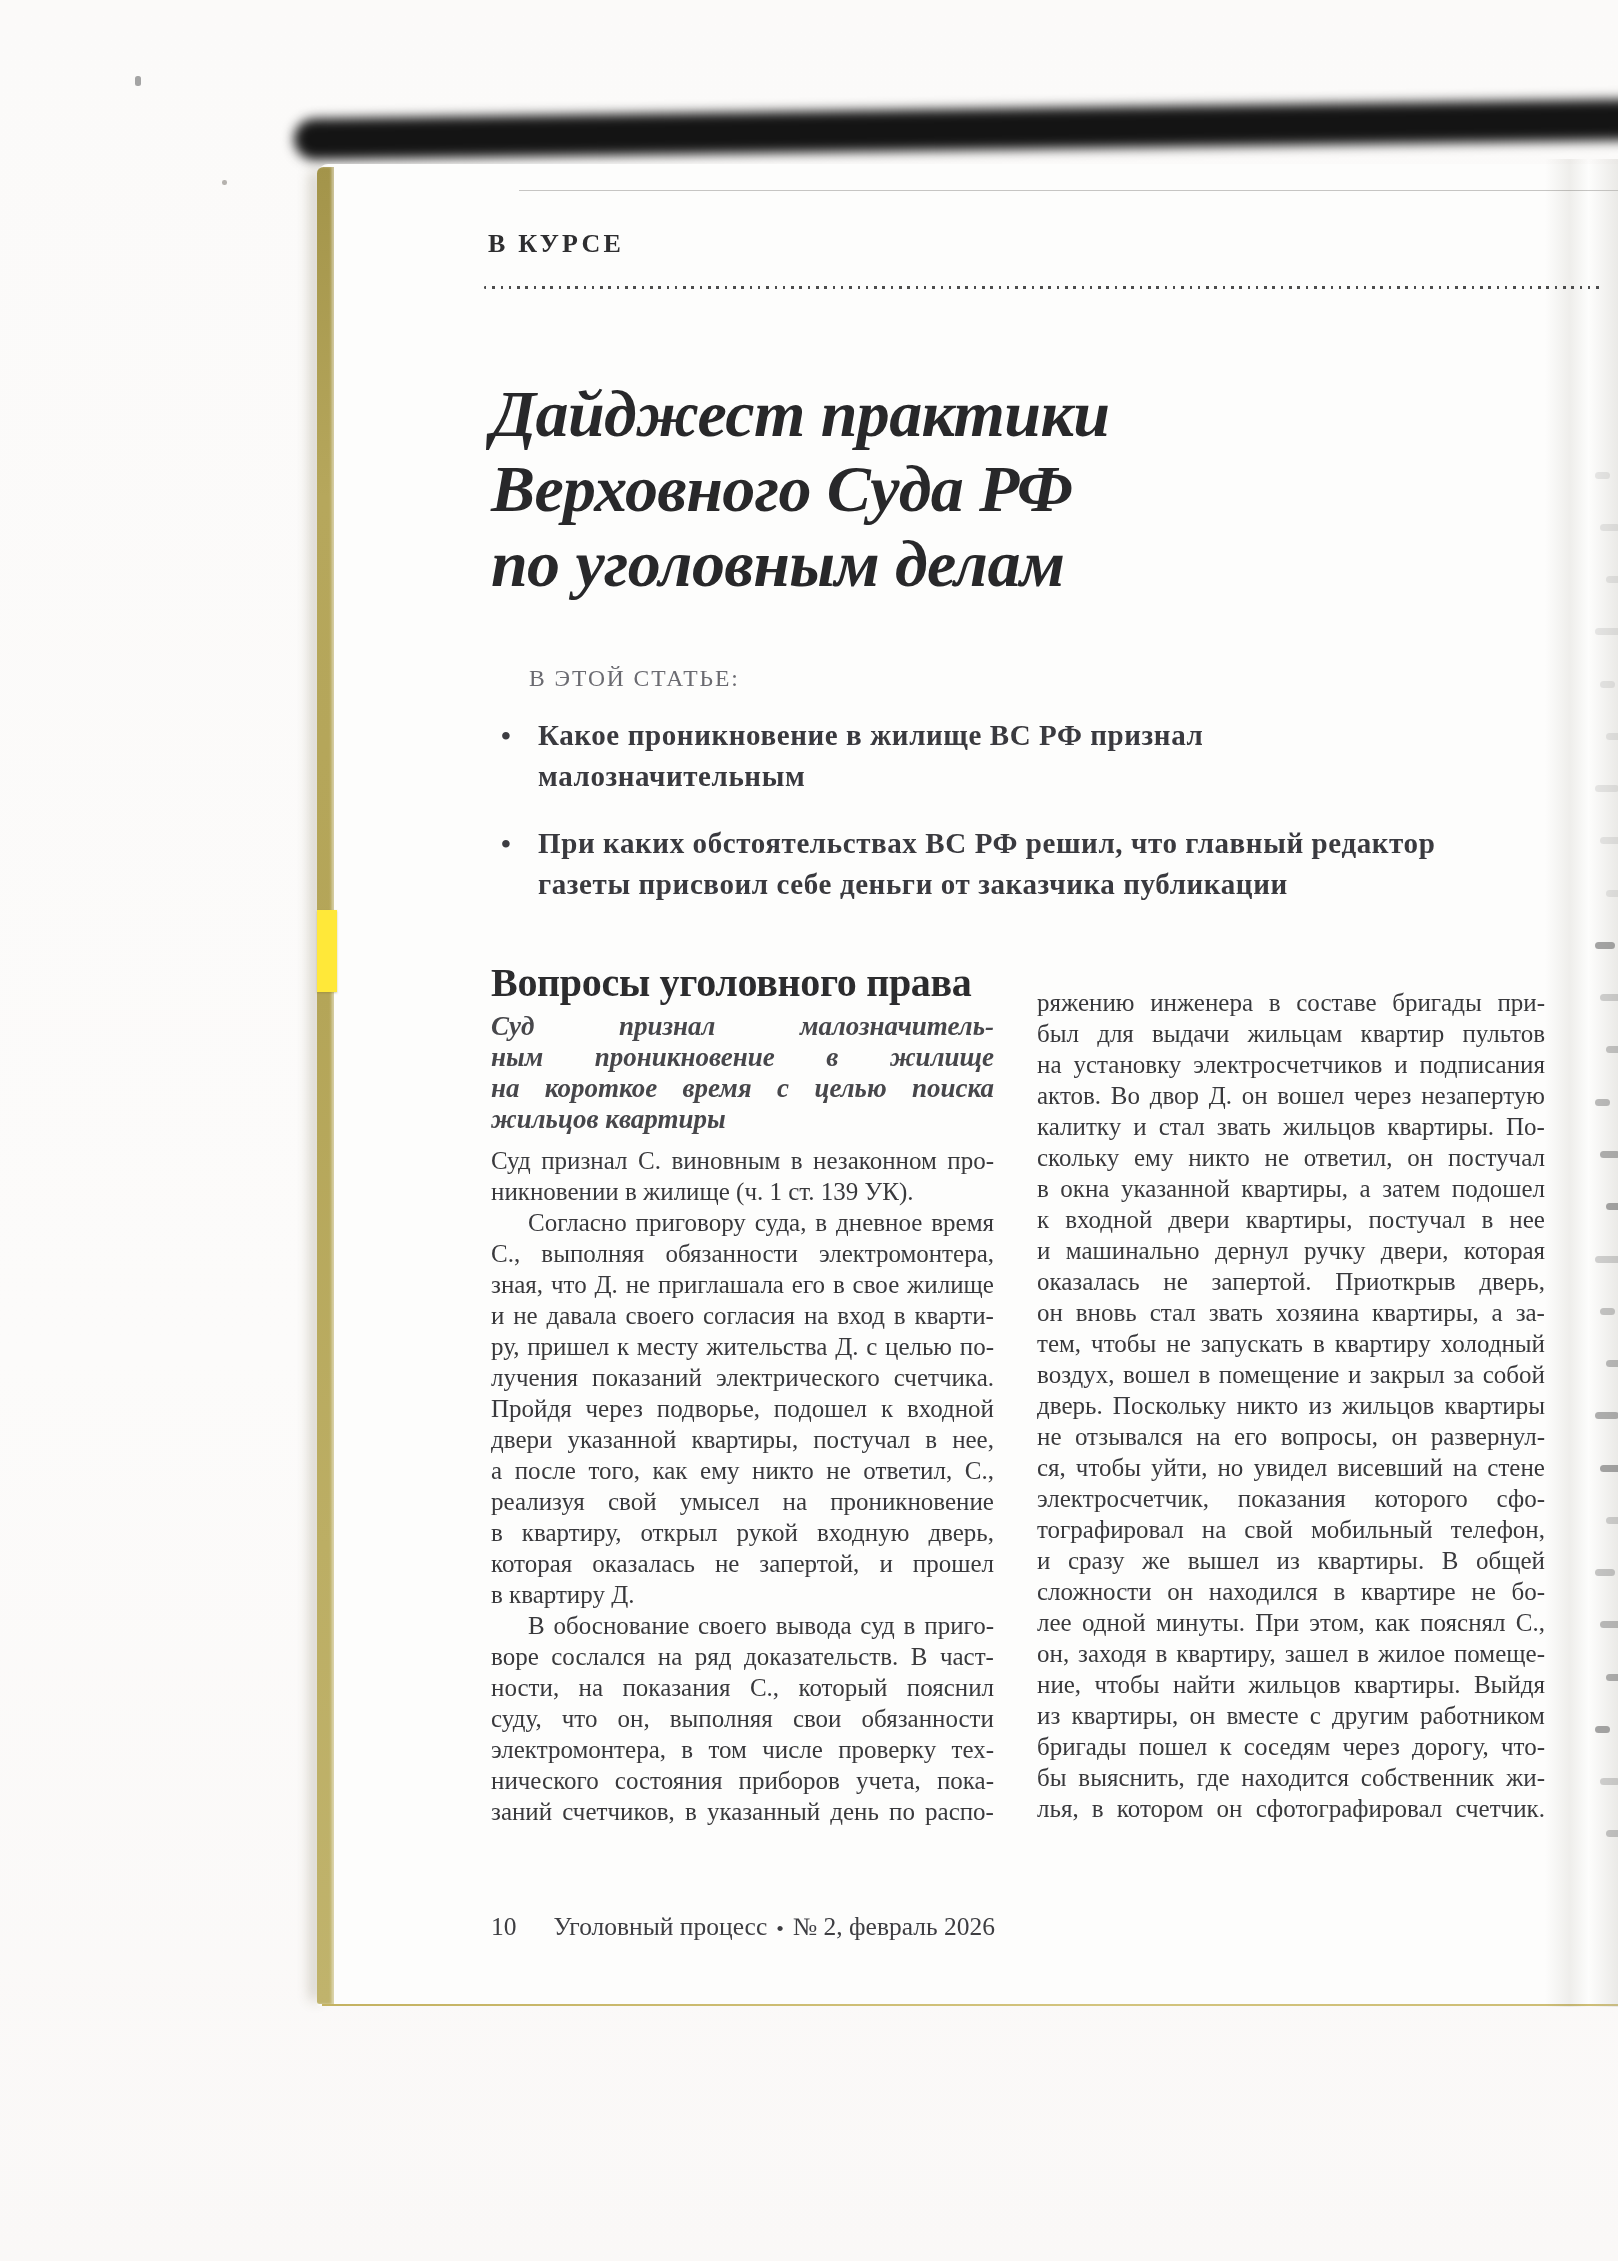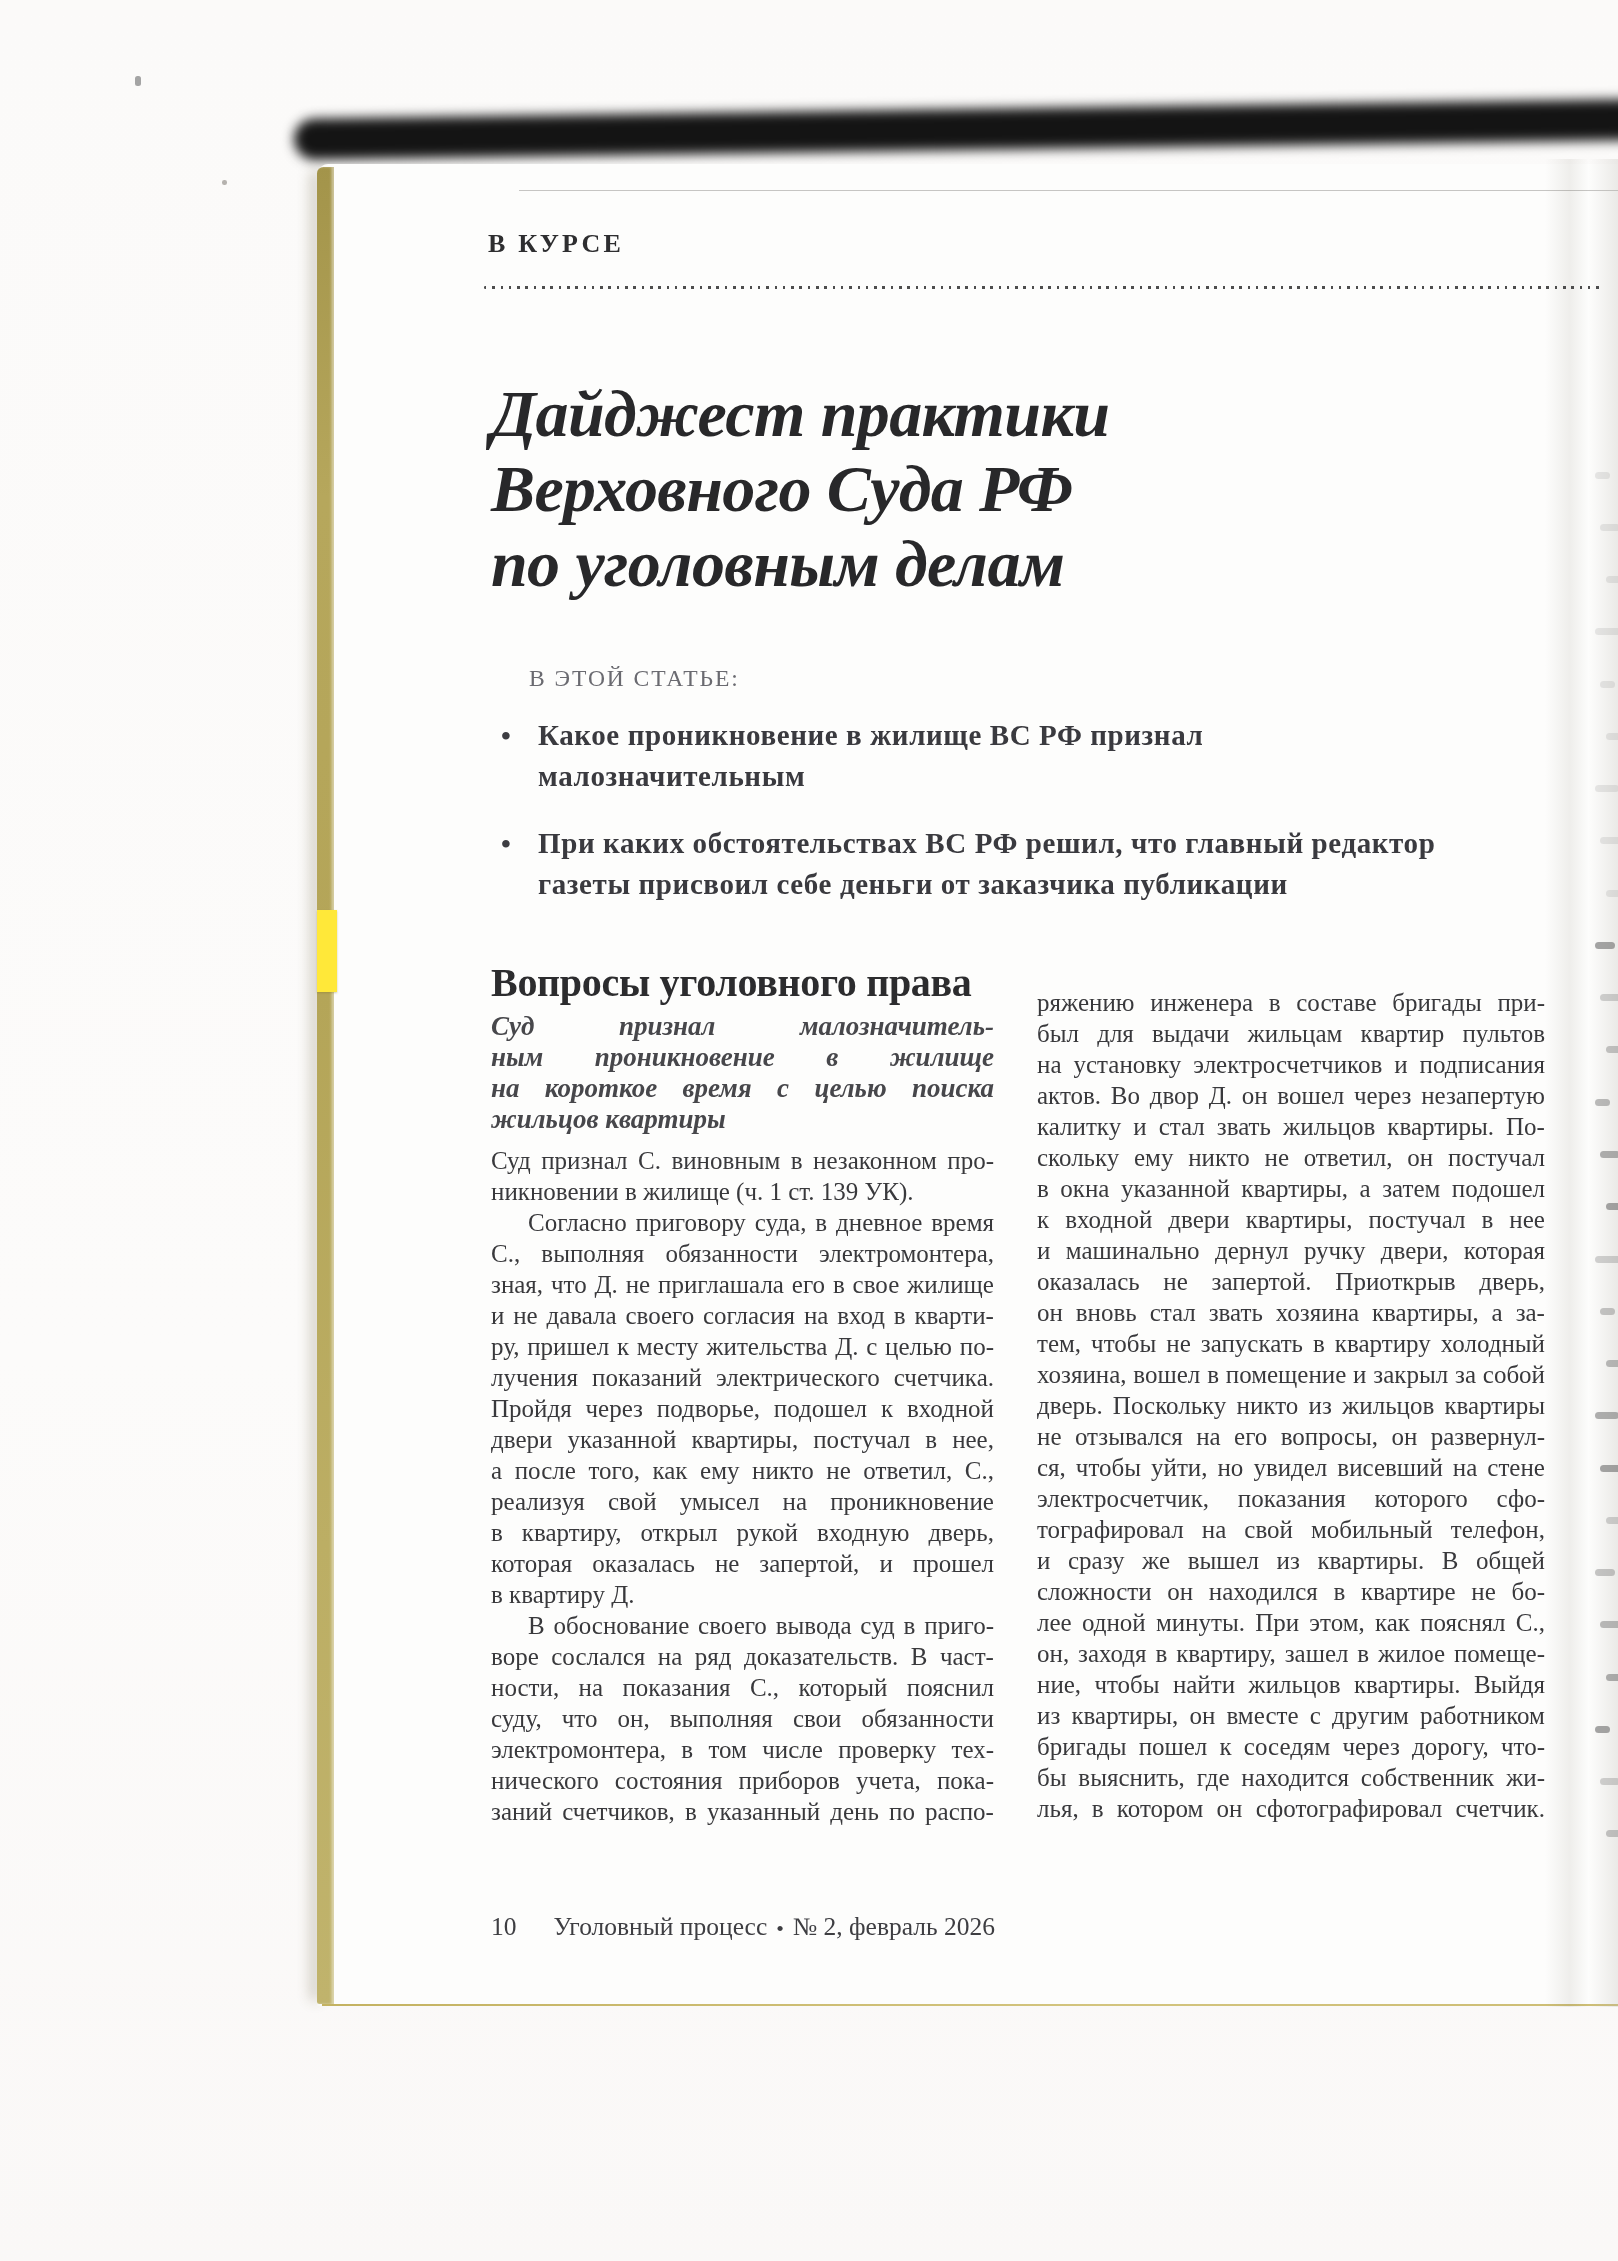--- a/index.html
+++ b/index.html
@@ -468,21 +468,21 @@
           <div class="jline">
             <span>тем,</span>
             <span>чтобы</span>
             <span>не</span>
             <span>запускать</span>
             <span>в</span>
             <span>квартиру</span>
             <span>холодный</span>
           </div>
           <div class="jline">
-            <span>хозяина,</span>
+            <span>воздух,</span>
             <span>вошел</span>
             <span>в</span>
             <span>помещение</span>
             <span>и</span>
             <span>закрыл</span>
             <span>за</span>
             <span>собой</span>
           </div>
           <div class="jline">
             <span>дверь.</span>

